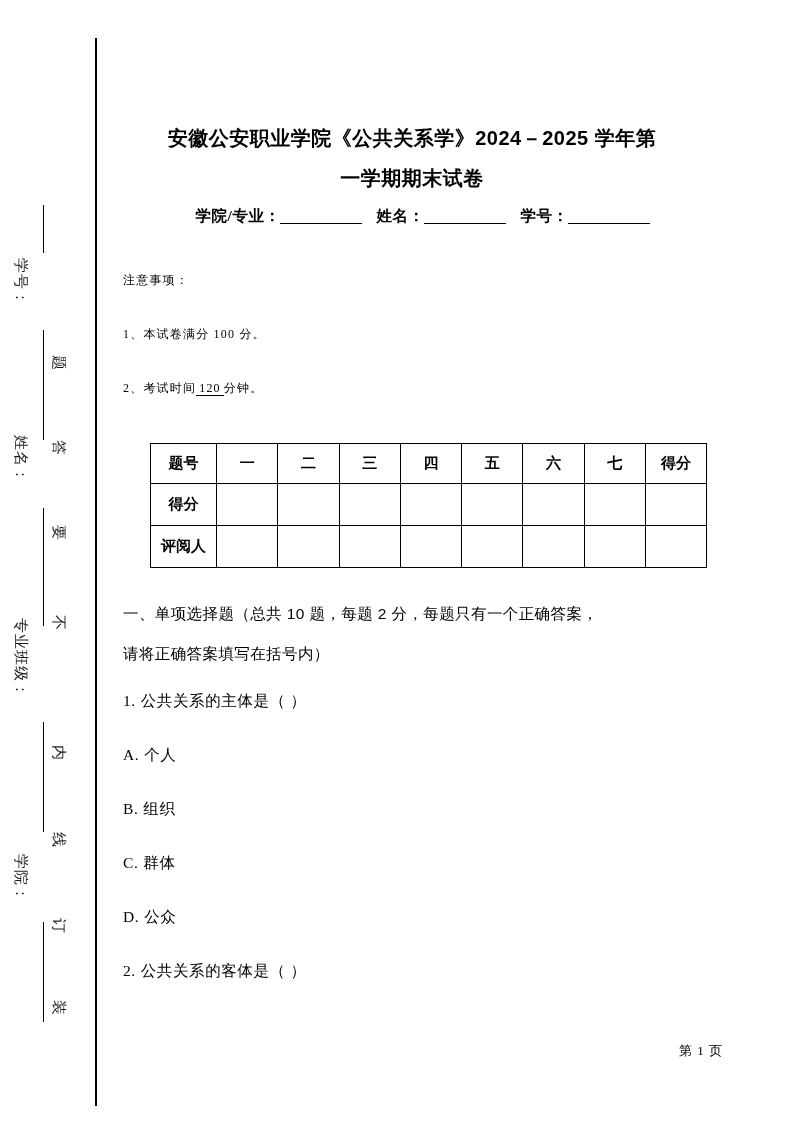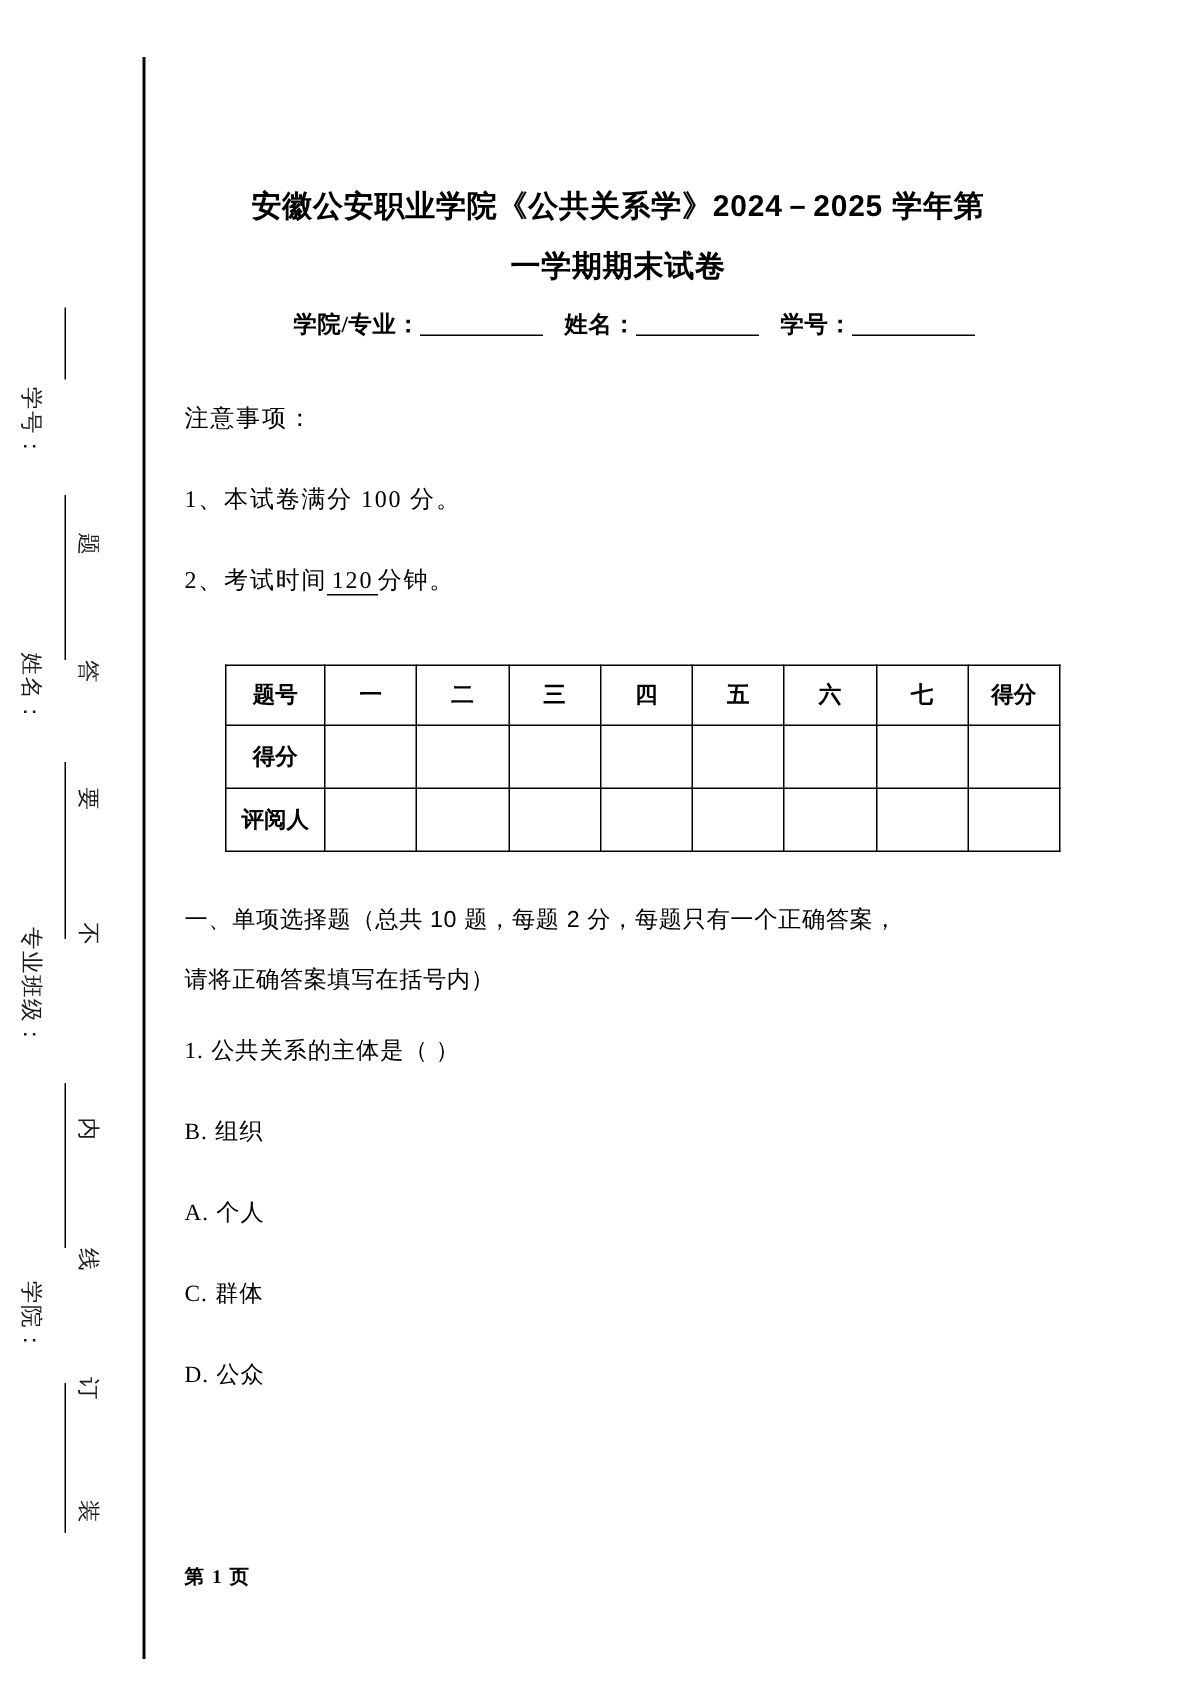--- a/index.html
+++ b/index.html
@@ -111,21 +111,21 @@
     display: inline-block;
     border-bottom: 1.6px solid #000;
     width: 82px;
     vertical-align: -3px;
   }
   #info-line .gap { display: inline-block; width: 14px; }
 
   .note-block { margin-top: 26px; }
   .note {
     font-family: "Liberation Serif", "DejaVu Serif", serif;
-    font-size: 16px;
+    font-size: 12px;
     line-height: 54px;
     letter-spacing: 1.2px;
     margin: 0;
   }
   .note .ul {
     border-bottom: 1.4px solid #000;
     padding: 0 3px;
   }
 
   
@@ -177,24 +177,24 @@
   }
   .q-num {
     font-family: "Liberation Serif", "DejaVu Serif", serif;
   }
 
   #page-footer {
     position: absolute;
     left: 123px;
     top: 1042px;
     width: 600px;
-    text-align: left;
+    text-align: right;
     font-family: "Liberation Serif", "DejaVu Serif", serif;
     font-size: 13px;
-    font-weight: bold;
+    font-weight: normal;
     letter-spacing: 1px;
   }
 </style>
 </head>
 <body>
 
 <div id="binding-margin">
 
   <div id="binding-rule"></div>
 
@@ -282,28 +282,30 @@
   </table>
 
   <div id="section-head">
     <div>一、单项选择题（总共 10 题，每题 2 分，每题只有一个正确答案，</div>
     <div>请将正确答案填写在括号内）</div>
   </div>
 
   <p class="question"><span class="q-num">1.</span>
     <span>公共关系的主体是（  ）</span></p>
 
+  <p class="option"><span class="opt-letter">A.</span>
+    <span>个人</span></p>
+
   <p class="option"><span class="opt-letter">B.</span>
     <span>组织</span></p>
 
-  <p class="option"><span class="opt-letter">A.</span>
-    <span>个人</span></p>
-
   <p class="option"><span class="opt-letter">C.</span>
     <span>群体</span></p>
 
   <p class="option"><span class="opt-letter">D.</span>
     <span>公众</span></p>
 
+  <p class="question"><span class="q-num">2.</span>
+    <span>公共关系的客体是（  ）</span></p>
 
 </div>
 
 <div id="page-footer">第 1 页</div>
 
 </body></html>

